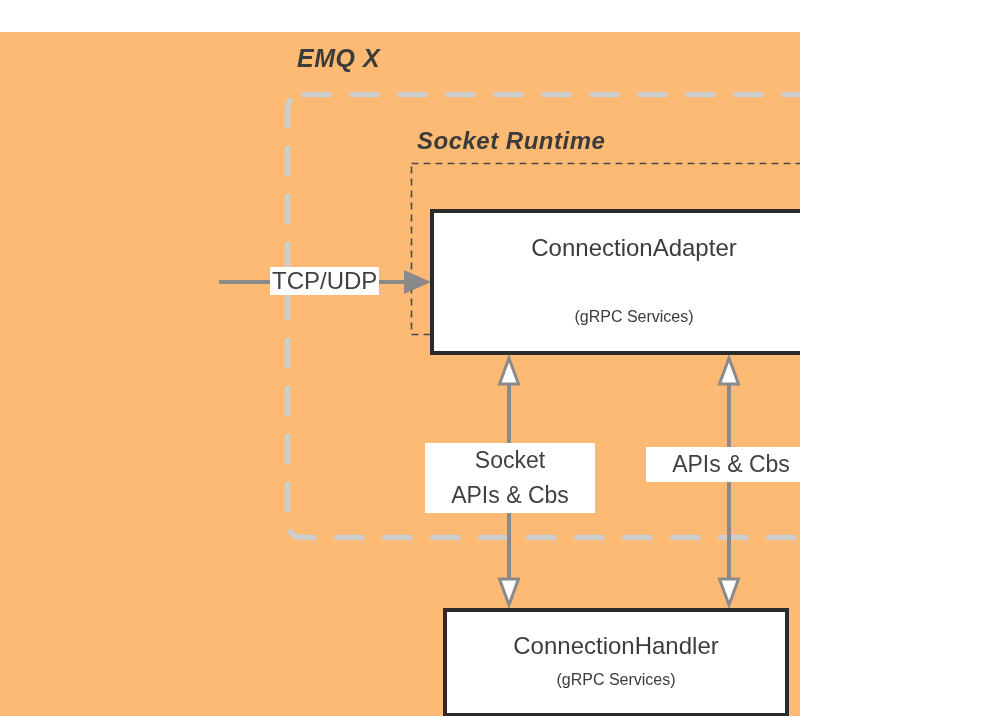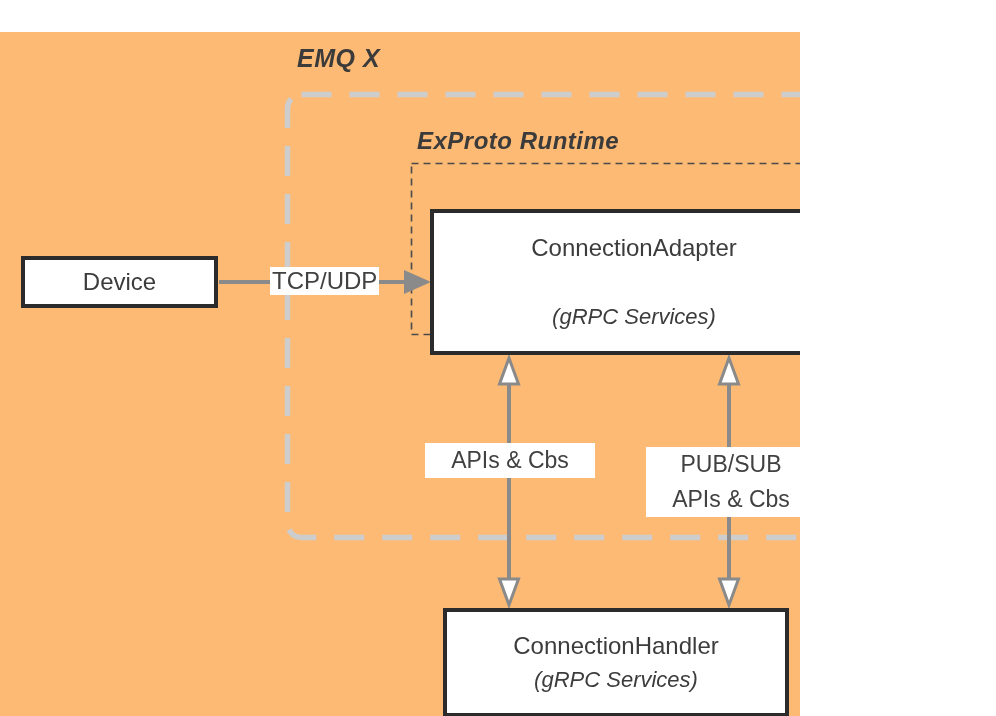--- a/index.html
+++ b/index.html
@@ -62,23 +62,22 @@
   #handler-box {
     left: 443px; top: 576px;
     width: 346px; height: 109px; align-items: center;
   }
   .node-title {
     font-size: 24px;
     line-height: 30px;
     color: #3c3c3c;
   }
   .node-subtitle {
-    font-size: 22px;
+    font-size: 16px;
     line-height: 30px;
-    font-style: italic;
     color: #3c3c3c;
     margin-top: 4px;
   }
   .edge-label {
     position: absolute;
     z-index: 3;
     background: #ffffff;
     color: #414141;
     font-size: 23px;
     text-align: center;
@@ -124,40 +123,37 @@
 
     <g>
       <line x1="729" y1="350" x2="729" y2="548" stroke="#8a8a8a" stroke-width="4"></line>
       <polygon points="729,326 719.5,352 738.5,352" fill="#ffffff" stroke="#8a8a8a" stroke-width="3"></polygon>
       <polygon points="729,573 719.5,547 738.5,547" fill="#ffffff" stroke="#8a8a8a" stroke-width="3"></polygon>
     </g>
   </svg>
 
   <div id="emqx-title" class="float-title">EMQ X</div>
 
-  <div id="exproto-title" class="float-title">ExProto Runtime</div>
+  <div id="exproto-title" class="float-title">Socket Runtime</div>
 
-  <div id="device-box" class="node-box">
-    <div class="node-title">Device</div>
-  </div>
 
   <div id="adapter-box" class="node-box">
     <div class="node-title">ConnectionAdapter</div>
     <div class="node-subtitle">(gRPC Services)</div>
   </div>
 
   <div id="handler-box" class="node-box">
     <div class="node-title">ConnectionHandler</div>
     <div class="node-subtitle">(gRPC Services)</div>
   </div>
 
   <div id="tcpudp-label" class="edge-label">TCP/UDP</div>
 
   <div id="socket-label" class="edge-label">
+    <div>Socket</div>
     <div>APIs &amp; Cbs</div>
   </div>
 
   <div id="pubsub-label" class="edge-label">
-    <div>PUB/SUB</div>
     <div>APIs &amp; Cbs</div>
   </div>
 
 </div>
 
 </body></html>

